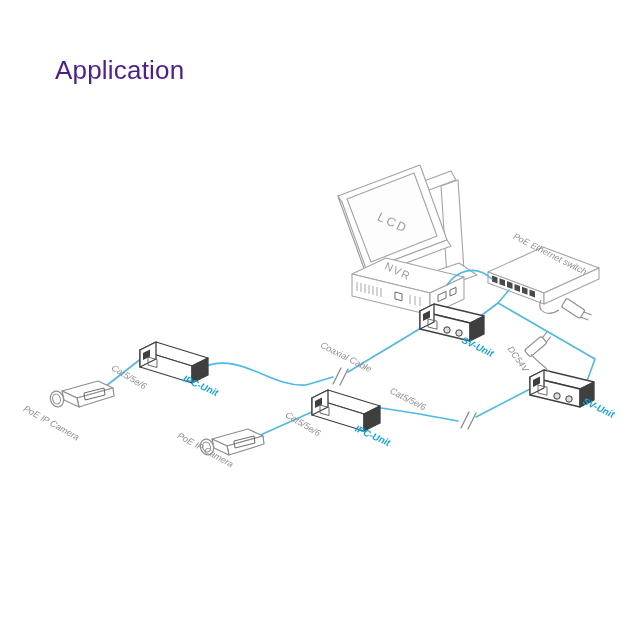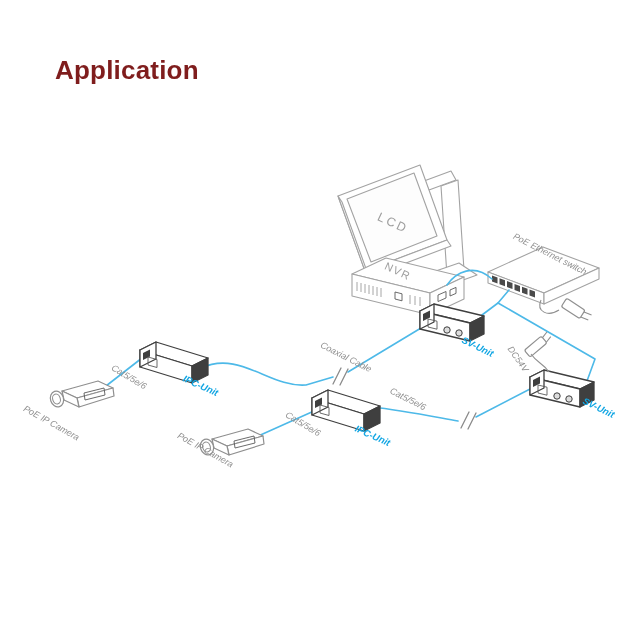--- a/index.html
+++ b/index.html
@@ -2,21 +2,21 @@
 <html><head>
 <meta charset="utf-8">
 <style>
   html,body{margin:0;padding:0;}
   body{
     width:640px;height:640px;background:#ffffff;position:relative;overflow:hidden;
     font-family:"Liberation Sans", sans-serif;
   }
   .page-title{
     position:absolute;left:55px;top:55px;margin:0;
-    font-size:26px;font-weight:bold;color:#7f1d1d;letter-spacing:.2px;
+    font-size:26px;font-weight:normal;color:#4c1d95;letter-spacing:.2px;
   }
   svg{position:absolute;left:0;top:0;}
   .dev{fill:#ffffff;stroke:#a3a3a3;stroke-width:1.1;stroke-linejoin:round;}
   .unit{fill:#ffffff;stroke:#3f3f3f;stroke-width:1.3;stroke-linejoin:round;}
   .unitdark{fill:#3f3f3f;stroke:#3f3f3f;stroke-width:1.3;stroke-linejoin:round;}
   .cam{fill:#ffffff;stroke:#8f8f8f;stroke-width:1.2;stroke-linejoin:round;}
   .camline{fill:none;stroke:#8f8f8f;stroke-width:1.1;}
   .cable{fill:none;stroke:#4db9e8;stroke-width:1.6;stroke-linecap:round;stroke-linejoin:round;}
   .brk{stroke:#8a8a8a;stroke-width:1.3;stroke-linecap:round;}
   .lblGrey{fill:#8f8f8f;font-style:italic;font-size:9px;text-anchor:middle;}

